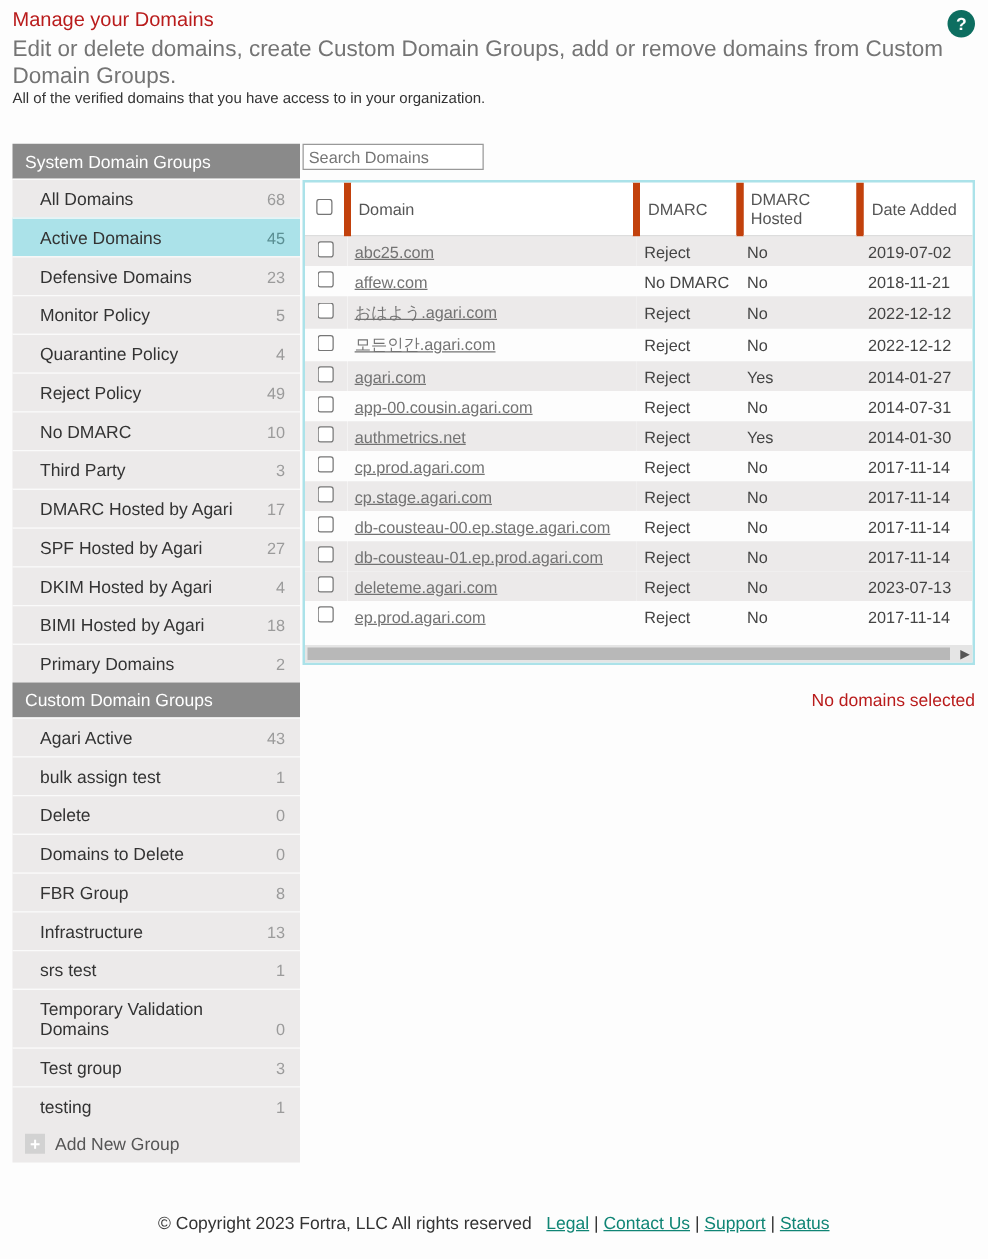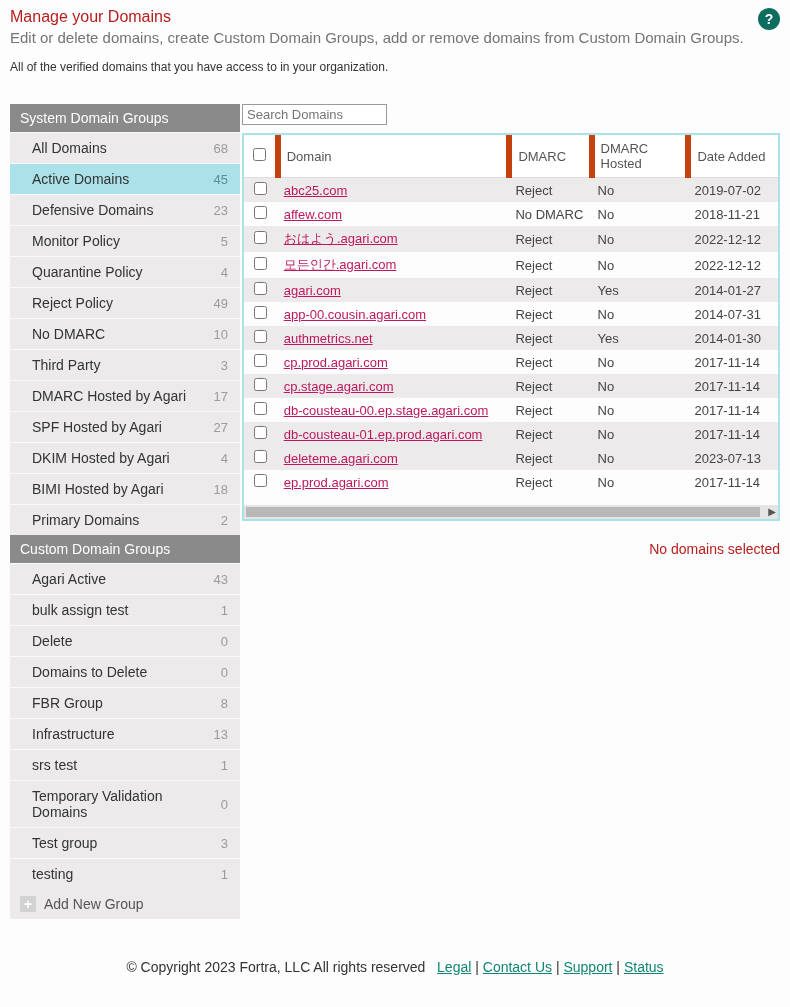--- a/index.html
+++ b/index.html
@@ -1,26 +1,26 @@
 <!DOCTYPE html>
 <html><head>
 <meta charset="utf-8">
 <style>
   * { box-sizing: border-box; margin: 0; padding: 0; }
   body { font-family: Arial, Helvetica, sans-serif; background: #fdfdfd; color: #333; width: 790px; }
   .page { padding: 8px 10px 20px 10px; }
   .header { position: relative; margin-bottom: 14px; }
   .title { font-size: 16px; font-weight: 400; color: #b91c1c; margin-bottom: 3px; }
-  .subtitle { font-size: 15px; color: #747474; margin-bottom: 14px; }
+  .subtitle { font-size: 18px; color: #747474; }
   .intro { font-size: 12px; color: #333; margin-bottom: 30px; }
   .help-icon { position: absolute; right: 0px; top: 0px; width: 22px; height: 22px; border-radius: 50%; background: #0d6e60; color: #fff; display: flex; align-items: center; justify-content: center; font-weight: bold; font-size: 14px; cursor: pointer; }
   .layout { display: flex; align-items: flex-start; }
   .sidebar { width: 230px; flex-shrink: 0; }
   .group-header { background: #8a8a8a; color: #fff; font-size: 14px; padding: 6px 10px; }
-  .group-item { display: flex; justify-content: space-between; align-items: center; padding: 7px 12px 7px 22px; font-size: 14px; color: #333; background: #eceaea; border-top: 1px solid #fafafa; cursor: pointer; min-height: 29px; }
+  .group-item { display: flex; justify-content: space-between; align-items: flex-end; padding: 7px 12px 7px 22px; font-size: 14px; color: #333; background: #eceaea; border-top: 1px solid #fafafa; cursor: pointer; min-height: 29px; }
   .group-item.active { background: #abe2e9; }
   .group-item .count { color: #9b9b9b; font-size: 13px; }
   .group-item.active .count { color: #5b8f93; }
   .add-group { display:flex; align-items:center; gap:8px; background:#eceaea; padding:7px 10px; font-size:14px; color:#555; cursor:pointer; }
   .add-group .plus { width: 16px; height: 16px; background:#d2d2d2; color:#fff; font-weight:bold; display:flex;align-items:center;justify-content:center; font-size:14px; line-height:1; }
   .main { flex: 1; margin-left: 2px; display:flex; flex-direction:column; }
   .search-row { margin-bottom: 8px; }
   .search-input { width: 145px; font-size: 13px; padding: 2px 4px; border: 1px solid #999; color:#a16207; }
   .table-wrap { border: 2px solid #abe2e9; }
   .scroller { height: 370px; overflow-y: scroll; overflow-x: hidden; }
@@ -28,21 +28,21 @@
   thead th { position: sticky; top: 0; background: #fff; text-align: left; font-weight: 400; color: #555; padding: 6px 6px; border-bottom: 1px solid #ddd; font-size:13px; }
   thead th:not(:first-child) { border-left: 6px solid #c2410c; }
   th.chk, td.chk { width: 32px; text-align: center; }
   th.domain { width: 220px; }
   th.dmarc { width: 78px; }
   th.hosted { width: 92px; }
   th.added { width: 85px; }
   tbody tr { }
   tbody tr.even { background: #eceaea; }
   tbody td { padding: 4px 6px; color: #444; overflow: hidden; text-overflow: ellipsis; white-space: nowrap; }
-  tbody td.domain a { color: #be185d; text-decoration: underline; }
+  tbody td.domain a { color: #737373; text-decoration: underline; }
   input[type=checkbox] { cursor: pointer; }
   .hscroll { height: 14px; background: #e5e5e5; position: relative; }
   .hscroll .thumb { position:absolute; left:2px; top:2px; right: 18px; height: 10px; background: #b8b8b8; }
   .hscroll .arrow { position:absolute; right:2px; top:1px; font-size:10px; color:#555; }
   .status-line { text-align: right; font-size: 14px; color: #b91c1c; margin-top: 20px; }
   .footer { text-align: center; font-size: 14px; color: #333; margin-top: 40px; }
   .footer a { color: #108575; text-decoration: underline; }
 </style>
 </head>
 <body>

